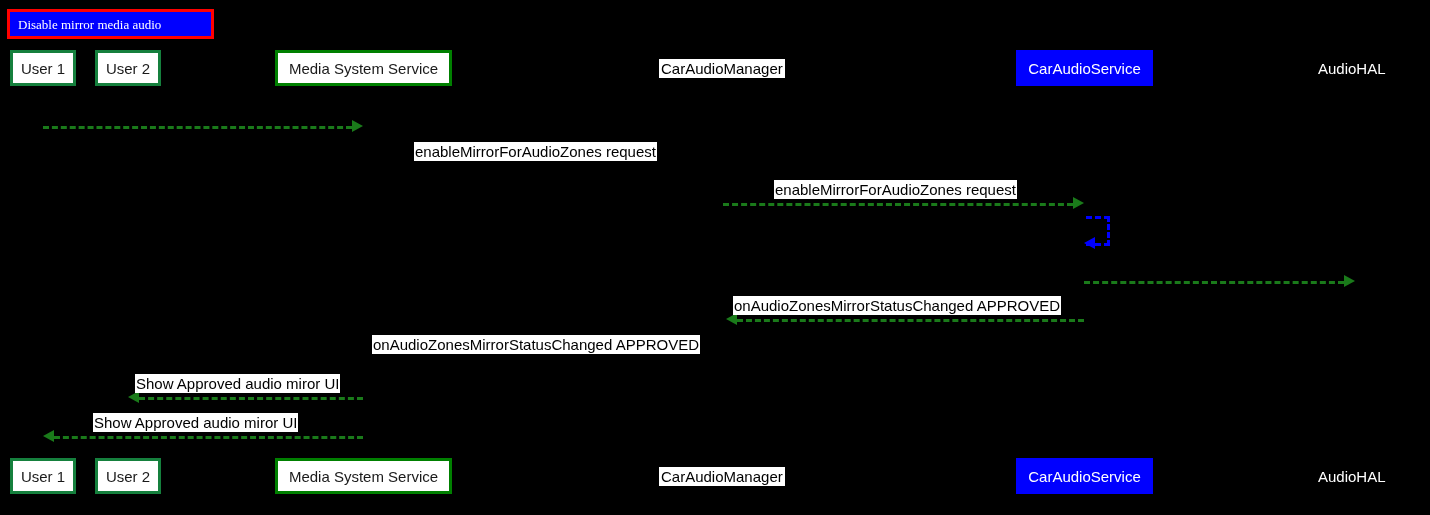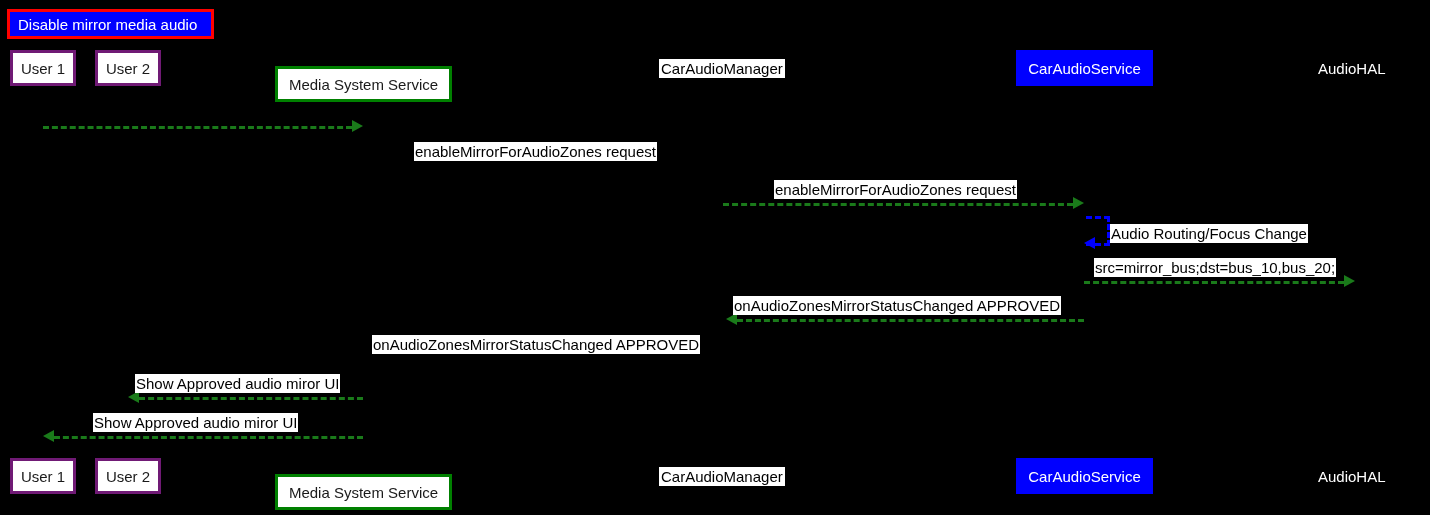--- a/index.html
+++ b/index.html
@@ -5,30 +5,30 @@
   html,body{margin:0;padding:0;background:#000;}
   body{width:1430px;height:515px;position:relative;overflow:hidden;
        font-family:"Liberation Sans", sans-serif;}
   #canvas{position:absolute;inset:0;width:1430px;height:515px;}
 
   .node{position:absolute;box-sizing:border-box;}
 
   
   .title-box{left:7px;top:9px;width:207px;height:30px;background:#0000ff;
     border:3px solid #ff0000;display:flex;align-items:center;padding-left:8px;}
-  .title-box span{color:#ffffff;font-size:15px;line-height:15px;white-space:nowrap;}
+  .title-box span{color:#ffffff;font-size:13px;line-height:15px;white-space:nowrap;font-family:Liberation Serif, serif;}
 
   
   .pbox{display:flex;align-items:center;justify-content:center;box-sizing:border-box;}
   .pbox span{font-size:15px;line-height:15px;white-space:nowrap;}
 
-  .p-user{background:#ffffff;border:3px solid #701a75;width:66px;height:36px;}
+  .p-user{background:#ffffff;border:3px solid #15803d;width:66px;height:36px;}
   .p-user span{color:#1a1a1a;}
 
-  .p-media{background:#ffffff;border:3px solid #008000;width:177px;height:36px;margin-top:16px;}
+  .p-media{background:#ffffff;border:3px solid #008000;width:177px;height:36px;}
   .p-media span{color:#1a1a1a;}
 
   .p-plain{background:#ffffff;border:none;height:19px;padding:0 2px;}
   .p-plain span{color:#000000;}
 
   .p-cas{background:#0000ff;border:none;width:137px;height:36px;}
   .p-cas span{color:#ffffff;}
 
   .p-hal{background:transparent;border:none;height:19px;justify-content:center;}
   .p-hal span{color:#ffffff;}
@@ -97,25 +97,23 @@
   <div class="arrow-line hidden-arrow" style="left:363px;top:165px;width:350px;"></div>
   <div class="arrow-head right hidden-arrow" style="left:713px;top:159px;"></div>
   <div class="msg-label" style="left:414px;top:142px;">enableMirrorForAudioZones request</div>
 
   <div class="arrow-line" style="left:723px;top:203px;width:350px;"></div>
   <div class="arrow-head right" style="left:1073px;top:197px;"></div>
   <div class="msg-label" style="left:774px;top:180px;">enableMirrorForAudioZones request</div>
 
   <div class="loop" style="left:1086px;top:216px;width:24px;height:30px;"></div>
   <div class="loop-head" style="left:1084px;top:237px;"></div>
-  <div class="msg-label" style="left:1110px;top:224px;">Audio Routing/Focus Change</div>
 
   <div class="arrow-line" style="left:1084px;top:281px;width:260px;"></div>
   <div class="arrow-head right" style="left:1344px;top:275px;"></div>
-  <div class="msg-label" style="left:1094px;top:258px;">src=mirror_bus;dst=bus_10,bus_20;</div>
 
   <div class="arrow-line" style="left:737px;top:319px;width:347px;"></div>
   <div class="arrow-head left" style="left:726px;top:313px;"></div>
   <div class="msg-label" style="left:733px;top:296px;">onAudioZonesMirrorStatusChanged APPROVED</div>
 
   <div class="arrow-line hidden-arrow" style="left:376px;top:358px;width:348px;"></div>
   <div class="arrow-head left hidden-arrow" style="left:365px;top:352px;"></div>
   <div class="msg-label" style="left:372px;top:335px;">onAudioZonesMirrorStatusChanged APPROVED</div>
 
   <div class="arrow-line" style="left:139px;top:397px;width:224px;"></div>

